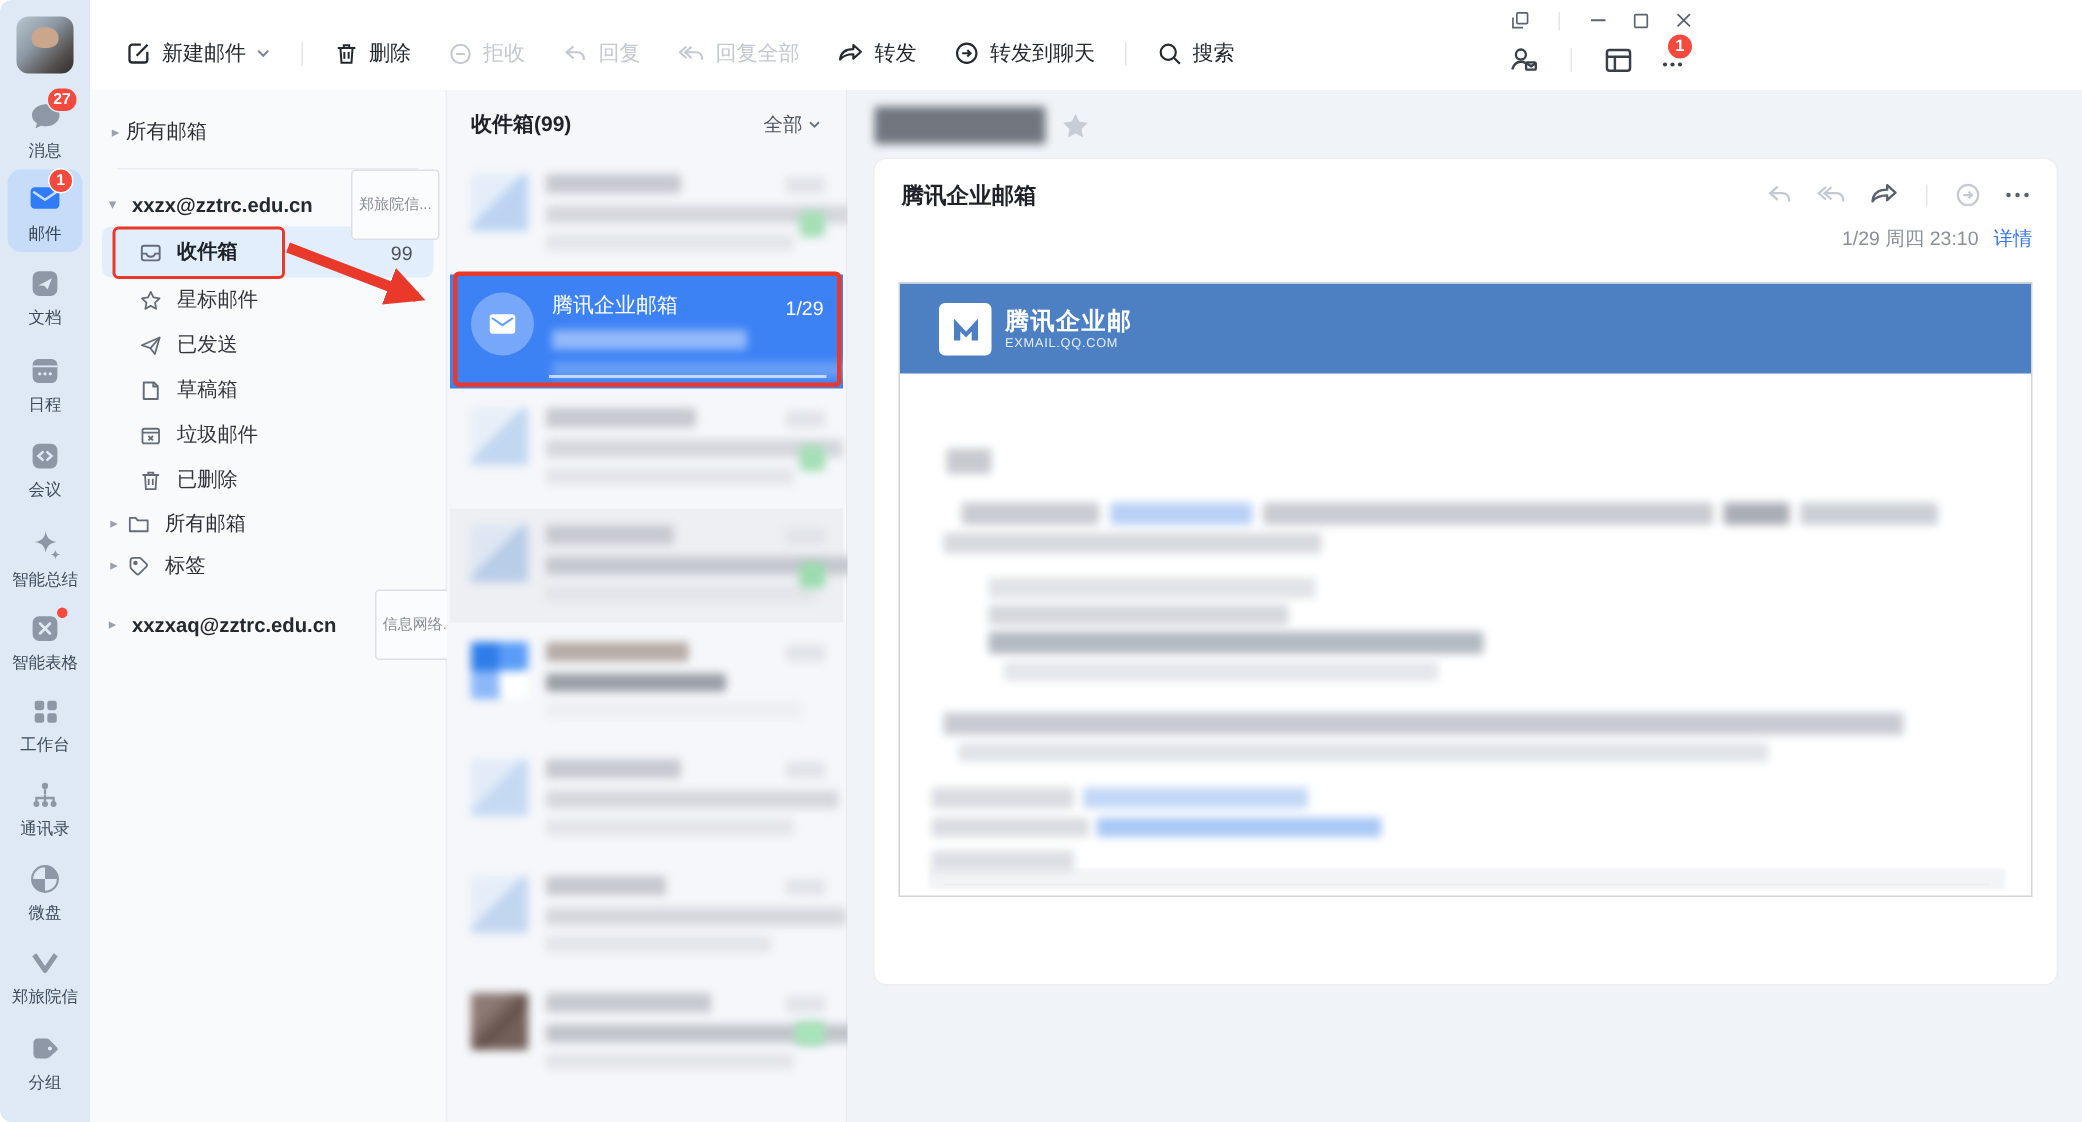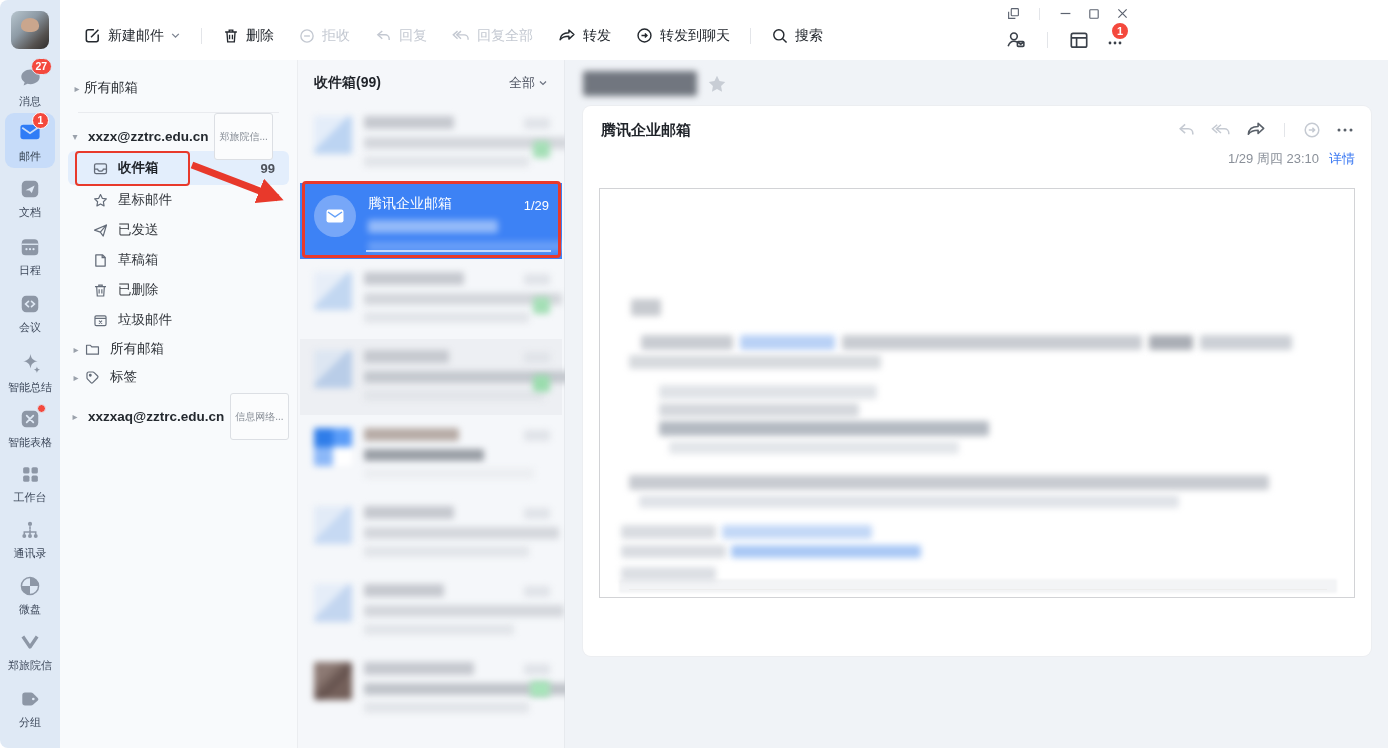--- a/index.html
+++ b/index.html
@@ -39,25 +39,25 @@
   .winrow .tb-sep{ height:12px; }
   .acticons { position:absolute; right:14px; top:28px; display:flex; align-items:center; gap:16px; color:#3a4049; }
   .hbadge { position:absolute; right:10px; top:21px; min-width:20px; height:20px; padding:0 5px; background:#f4493d;
     border:2px solid #fff; border-radius:11px; color:#fff; font-size:11px; font-weight:bold; line-height:16px; text-align:center; }
 
   
   .folders { position:absolute; left:60px; top:60px; width:238px; height:688px; background:#f8fafc; border-right:1px solid #ebedf0; font-size:13.5px; }
   .frow { display:flex; align-items:center; height:28px; padding:0 10px 0 10px; color:#2c3036; cursor:pointer; }
   .tri { width:14px; font-size:10px; color:#9aa1ab; text-align:center; flex:none; }
   .acct { font-weight:bold; font-size:13.5px; color:#24292f; display:flex; align-items:center; gap:6px; height:30px; padding-left:8px; cursor:pointer; }
-  .tag { font-size:10px; color:#878d96; border:1px solid #dcdfe4; background:#fbfcfd; border-radius:3px; padding:16px 4px; line-height:13px; white-space:nowrap; font-weight:normal; }
+  .tag { font-size:10px; color:#878d96; border:1px solid #dcdfe4; background:#fbfcfd; border-radius:3px; padding:16px 4px; line-height:13px; white-space:nowrap; font-weight:normal;margin-left:20px; }
   .fitem { display:flex; align-items:center; height:30px; margin:0 8px; padding-left:24px; border-radius:6px; color:#33373d; cursor:pointer; }
   .fitem .fic { color:#646c79; margin-right:9px; display:inline-flex; }
   .fitem.sel { background:#e3eefc; font-weight:bold; color:#1e2228; height:34px; }
-  .fcount { margin-left:auto; margin-right:14px; font-size:13px; color:#4c515a; font-weight:bold;text-align:right; }
+  .fcount { margin-left:auto; margin-right:14px; font-size:13px; color:#4c515a; font-weight:normal;text-align:right; }
   .fgroup { padding-left:8px; }
   .fgroup .tri{ width:16px; }
   .fdivider { height:1px; background:#e9ebef; margin:10px 18px 8px 18px; }
 
   
   .mlist { position:absolute; left:298px; top:60px; width:267px; height:688px; background:#f5f7fa; border-right:1px solid #e7eaee; }
   .mlhead { display:flex; align-items:center; height:45px; padding:0 16px; }
   .mlhead .t { font-weight:bold; font-size:14px; color:#1f2329; }
   .mlfilter { margin-left:auto; font-size:13px; color:#4e5462; display:flex; align-items:center; gap:3px; cursor:pointer; }
   .mitem { position:relative; height:76px; margin:0 2px 2px 2px; padding:11px 12px 0 14px; display:flex; cursor:pointer; }
@@ -369,36 +369,36 @@
             <path d="M4.5 3.5h8L15.5 6.5v10h-11z" stroke-linejoin="round"></path>
             <path d="M12 3.5v3.2h3.5"></path>
           </svg>
         </span>
       <span>草稿箱</span>
     </div>
 
     <div class="fitem">
       <span class="fic">
           <svg width="17" height="17" viewBox="0 0 20 20" fill="none" stroke="currentColor" stroke-width="1.4">
-            <path d="M3.5 5.5h13M8 5.5v-1.8h4v1.8M5.5 5.5l.7 11h7.6l.7-11"></path>
-            <path d="M8.4 8.4v5M11.6 8.4v5"></path>
-          </svg>
-        </span>
-      <span>已删除</span>
+            <rect x="3.5" y="4.5" width="13" height="11.5" rx="1.5"></rect>
+            <path d="M3.5 7.5h13"></path>
+            <path d="M8.2 10.2l3.6 3.4M11.8 10.2l-3.6 3.4"></path>
+          </svg>
+        </span>
+      <span>垃圾邮件</span>
     </div>
 
     <div class="fitem">
       <span class="fic">
           <svg width="17" height="17" viewBox="0 0 20 20" fill="none" stroke="currentColor" stroke-width="1.4">
-            <rect x="3.5" y="4.5" width="13" height="11.5" rx="1.5"></rect>
-            <path d="M3.5 7.5h13"></path>
-            <path d="M8.2 10.2l3.6 3.4M11.8 10.2l-3.6 3.4"></path>
-          </svg>
-        </span>
-      <span>垃圾邮件</span>
+            <path d="M3.5 5.5h13M8 5.5v-1.8h4v1.8M5.5 5.5l.7 11h7.6l.7-11"></path>
+            <path d="M8.4 8.4v5M11.6 8.4v5"></path>
+          </svg>
+        </span>
+      <span>已删除</span>
     </div>
 
     <div class="frow fgroup">
       <span class="tri">▸</span>
       <span class="fic" style="color:#646c79;margin-right:9px;display:inline-flex">
           <svg width="17" height="17" viewBox="0 0 20 20" fill="none" stroke="currentColor" stroke-width="1.4">
             <path d="M3 5h4.5l1.6 2H17v8.5H3z" stroke-linejoin="round"></path>
           </svg>
         </span>
       <span>所有邮箱</span>
@@ -560,20 +560,31 @@
               <circle cx="16" cy="10" r="1.5" fill="currentColor"></circle>
             </svg>
         </div>
         <div class="mc-meta">
           <span>1/29 周四 23:10</span>
           <span class="det">详情</span>
         </div>
       </div>
 
       <div class="mail-frame">
+        <div class="banner">
+          <div class="blogo">
+            <svg width="24" height="24" viewBox="0 0 24 24">
+                <path d="M4 20V5.5L12 14l8-8.5V20h-4.2v-6l-3.8 4-3.8-4v6z" fill="#4d80c3"></path>
+              </svg>
+          </div>
+          <div>
+            <div class="btitle">腾讯企业邮</div>
+            <div class="bdomain">EXMAIL.QQ.COM</div>
+          </div>
+        </div>
 
         <div class="bl" style="left:31px;top:110px;width:30px;height:17px;background:#c7cacf"></div>
         <div class="bl" style="left:41px;top:146px;width:92px;height:15px;background:#c9ccd2"></div>
         <div class="bl" style="left:140px;top:146px;width:95px;height:15px;background:#b9d1f6"></div>
         <div class="bl" style="left:242px;top:146px;width:300px;height:15px;background:#c9ccd2"></div>
         <div class="bl" style="left:549px;top:146px;width:44px;height:15px;background:#aaaeb5"></div>
         <div class="bl" style="left:600px;top:146px;width:92px;height:15px;background:#ccd0d6"></div>
         <div class="bl" style="left:29px;top:166px;width:252px;height:14px;background:#d7dade"></div>
         <div class="bl" style="left:59px;top:196px;width:218px;height:14px;background:#e0e3e7"></div>
         <div class="bl" style="left:59px;top:214px;width:200px;height:14px;background:#d5d8dd"></div>

